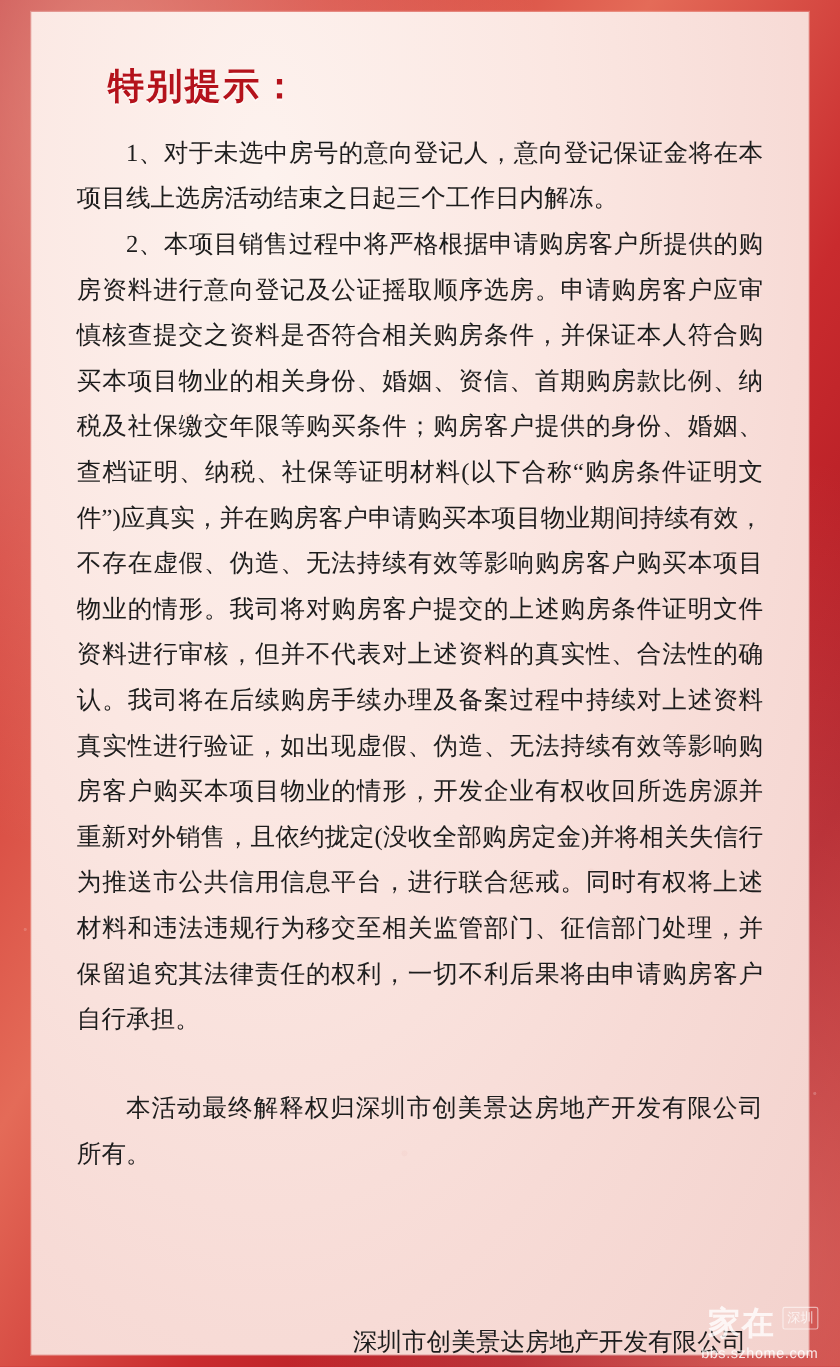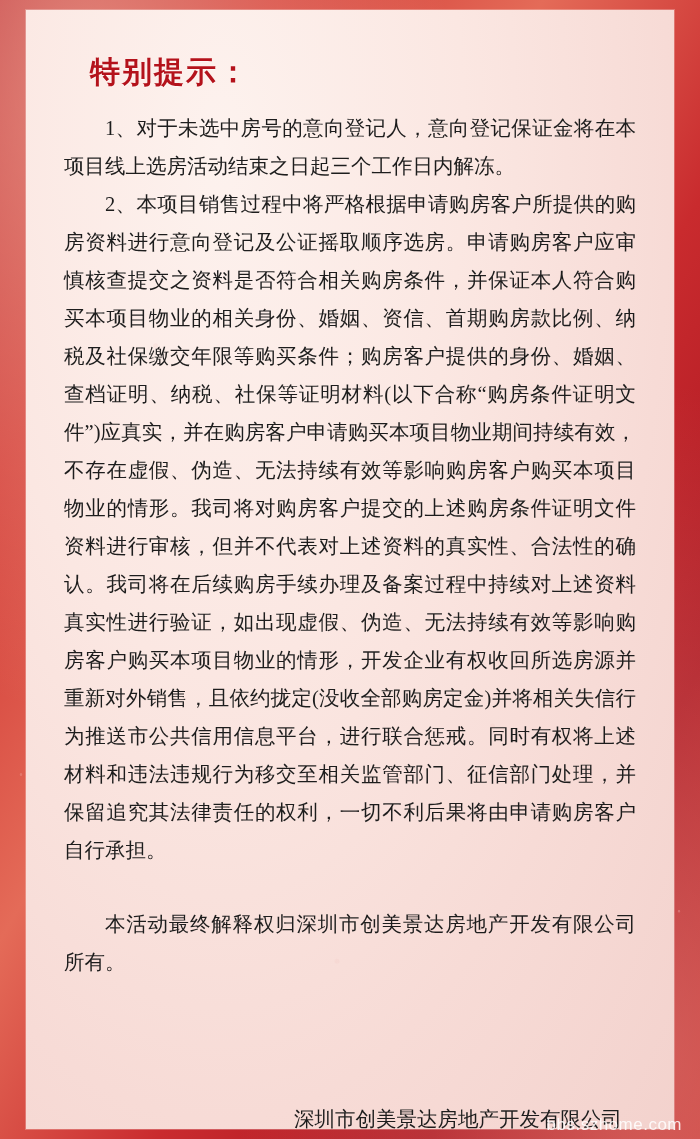--- a/index.html
+++ b/index.html
@@ -137,21 +137,21 @@
     border-radius: 2px;
     padding: 1px 3px;
     align-self: flex-start;
     margin-top: 4px;
   }
 
   .watermark-url {
     position: absolute;
     right: 18px;
     bottom: 4px;
-    font-size: 17px;
+    font-size: 12px;
     font-family: "Liberation Sans", sans-serif;
     color: rgba(255,255,255,0.85);
     letter-spacing: 0.5px;
     pointer-events: none;
   }
 </style>
 </head>
 <body>
 
 <div class="poster">
@@ -166,16 +166,20 @@
       <p class="para-final">本活动最终解释权归深圳市创美景达房地产开发有限公司所有。</p>
     </div>
 
     <div class="signature">
       <div class="sig-company">深圳市创美景达房地产开发有限公司</div>
 
     </div>
 
   </div>
 
+  <div class="watermark-brand">
+    <span class="wm-logo">家在</span>
+    <span class="wm-sub">深圳</span>
+  </div>
 
   <div class="watermark-url">bbs.szhome.com</div>
 
 </div>
 
 </body></html>

